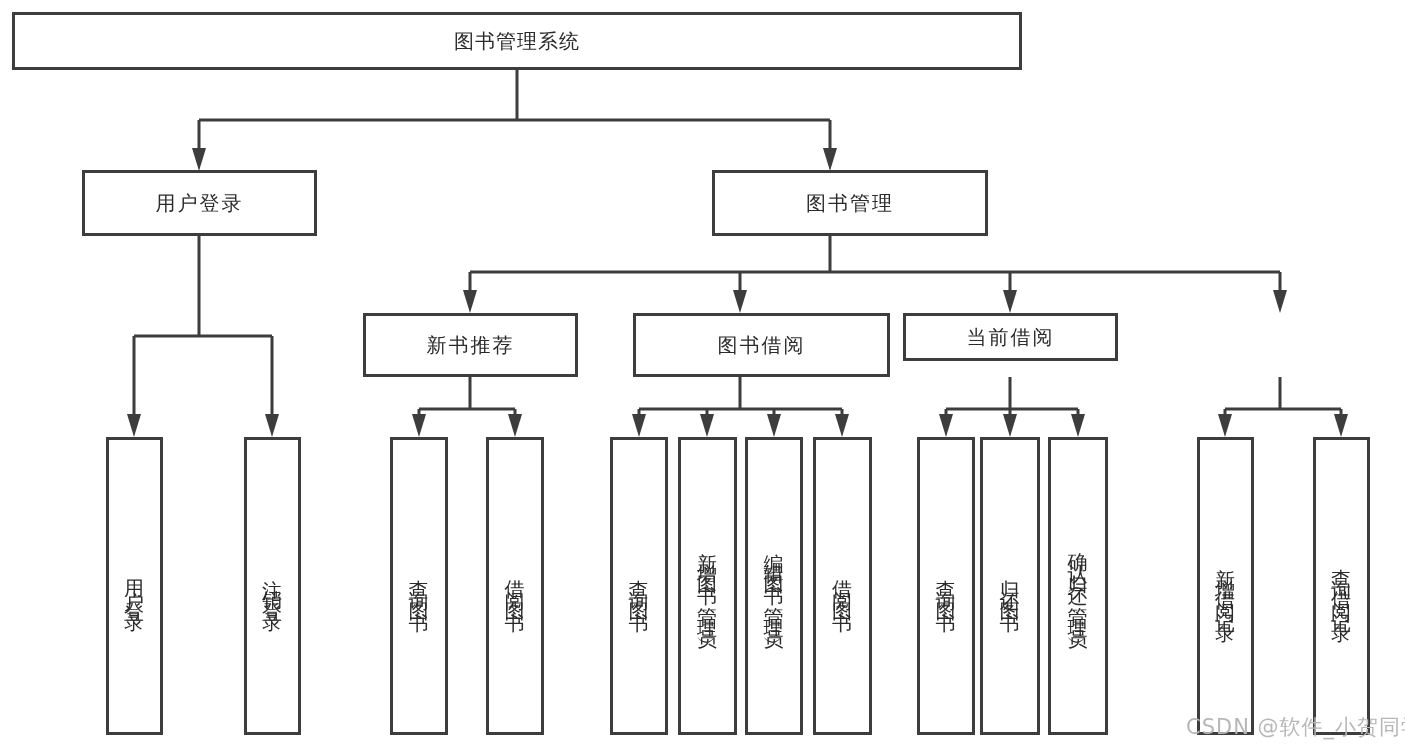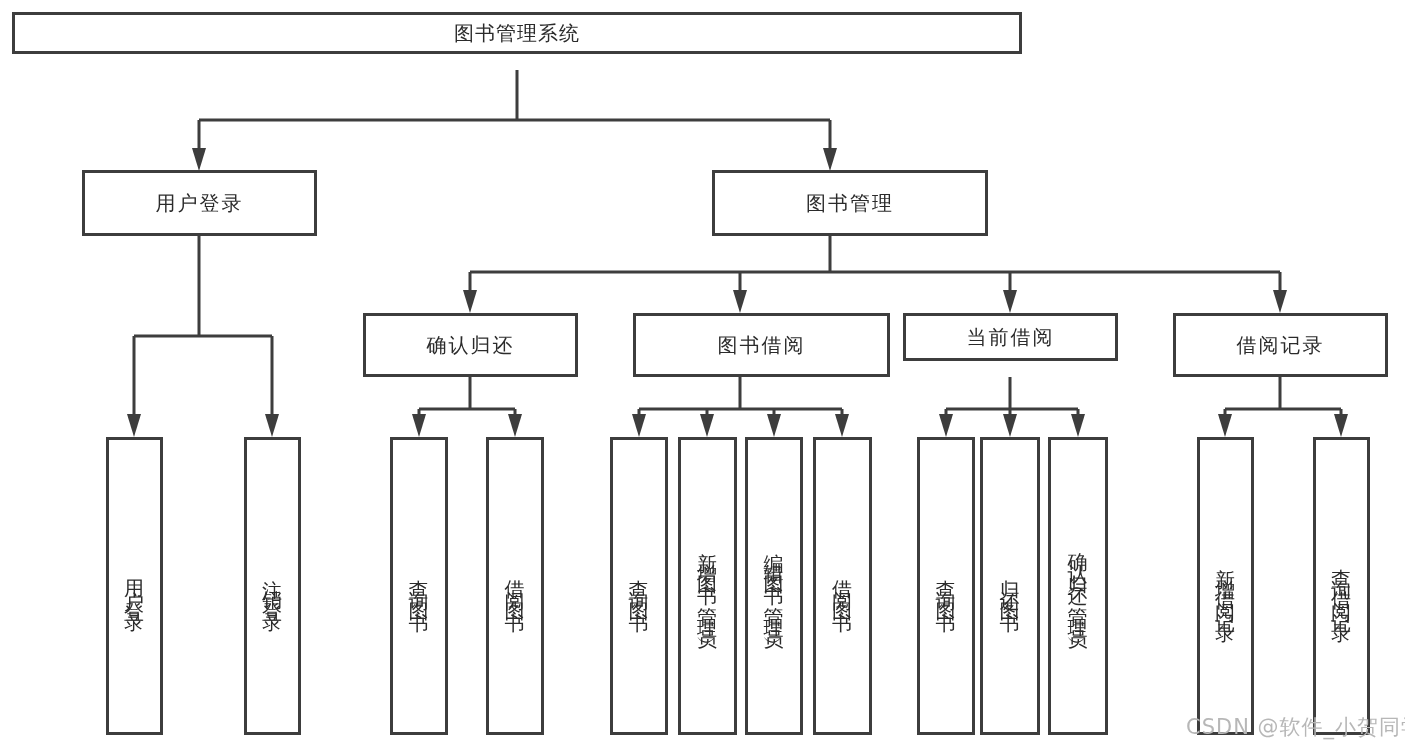--- a/index.html
+++ b/index.html
@@ -80,32 +80,31 @@
       <polygon class="arrow" points="1071,414 1085,414 1078,437"></polygon>
     </g>
 
     <g>
       <path class="wire" d="M1280 377 V409 M1225 409 H1341 M1225 409 V415 M1341 409 V415"></path>
       <polygon class="arrow" points="1218,414 1232,414 1225,437"></polygon>
       <polygon class="arrow" points="1334,414 1348,414 1341,437"></polygon>
     </g>
   </svg>
 
-  <div class="box h root-box" style="left:12px;top:12px;width:1010px;height:42px">图书管理系统</div>
+  <div class="box h root-box" style="left:12px;top:12px;width:1010px;height:58px">图书管理系统</div>
 
   <div class="box h" style="left:82px;top:170px;width:235px;height:66px">用户登录</div>
   <div class="box h" style="left:712px;top:170px;width:276px;height:66px">图书管理</div>
 
   <div class="box v" style="left:106px;top:437px;width:57px;height:298px">用户登录</div>
   <div class="box v" style="left:244px;top:437px;width:57px;height:298px">注销登录</div>
 
-  <div class="box h" style="left:363px;top:313px;width:215px;height:64px">确认归还</div>
+  <div class="box h" style="left:363px;top:313px;width:215px;height:64px">新书推荐</div>
   <div class="box h" style="left:633px;top:313px;width:257px;height:64px">图书借阅</div>
   <div class="box h" style="left:903px;top:313px;width:215px;height:48px">当前借阅</div>
-  <div class="box h" style="left:1173px;top:313px;width:215px;height:64px">借阅记录</div>
 
   <div class="box v" style="left:390px;top:437px;width:58px;height:298px">查询图书</div>
   <div class="box v" style="left:486px;top:437px;width:58px;height:298px">借阅图书</div>
 
   <div class="box v" style="left:610px;top:437px;width:58px;height:298px">查询图书</div>
   <div class="box v" style="left:678px;top:437px;width:59px;height:298px">新增图书（管理员）</div>
   <div class="box v" style="left:745px;top:437px;width:58px;height:298px">编辑图书（管理员）</div>
   <div class="box v" style="left:813px;top:437px;width:59px;height:298px">借阅图书</div>
 
   <div class="box v" style="left:917px;top:437px;width:58px;height:298px">查询图书</div>

